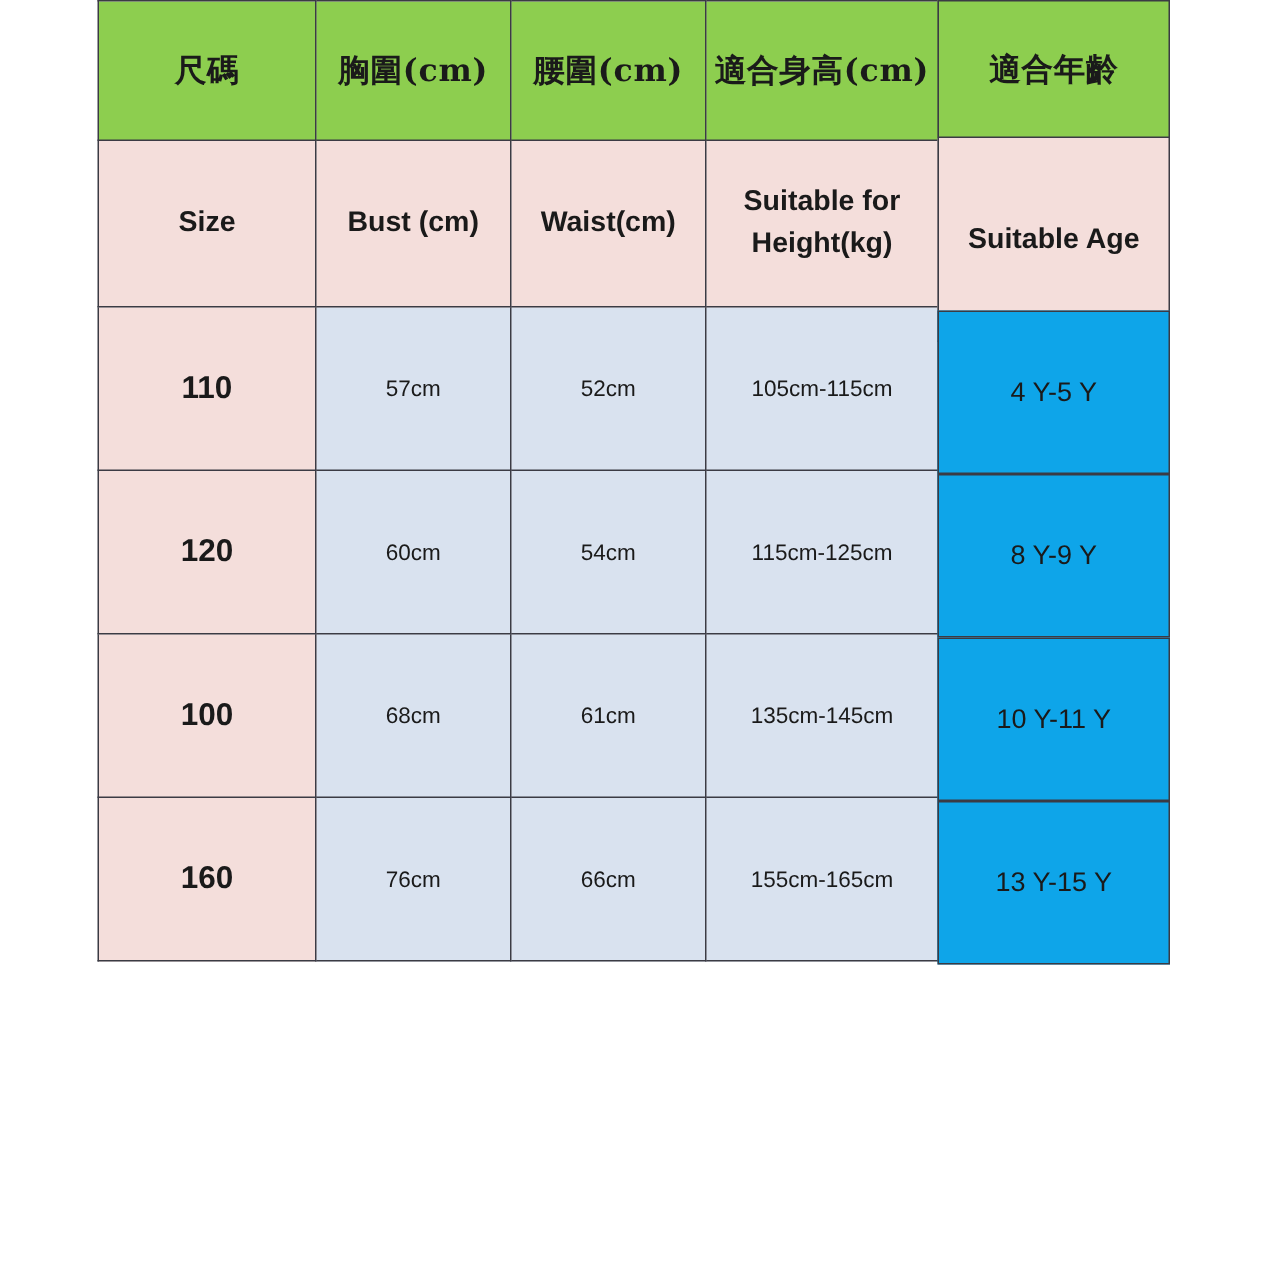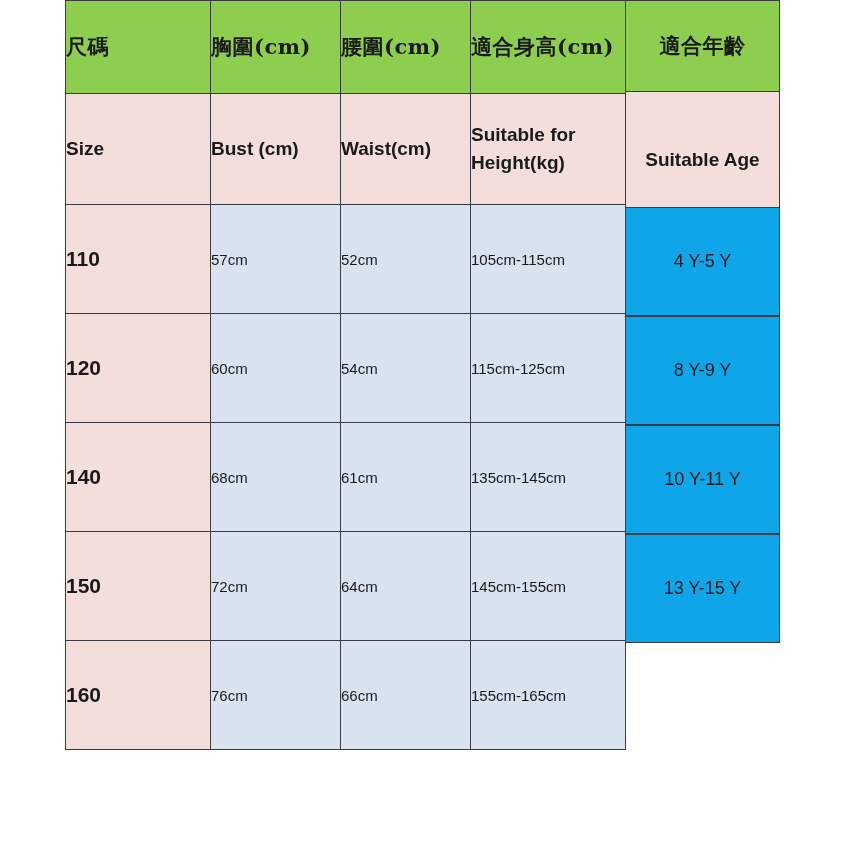--- a/index.html
+++ b/index.html
@@ -27,20 +27,21 @@
     position: absolute;
     left: 65px;
     top: 0px;
     width: 560px;
     border-collapse: collapse;
     table-layout: fixed;
   }
   .main-table td {
     border: 1.5px solid #3b3b44;
     padding: 0;
+    text-align: center;
     vertical-align: middle;
     color: #1a1a1a;
     margin-left: 14px;
   }
 
   .col-size   { width: 145px; }
   .col-bust   { width: 130px; }
   .col-waist  { width: 130px; }
   .col-height { width: 155px; }
 
@@ -155,30 +156,24 @@
         <td>52cm</td>
         <td>105cm-115cm</td>
       </tr>
       <tr class="row-data">
         <td class="cell-size">120</td>
         <td>60cm</td>
         <td>54cm</td>
         <td>115cm-125cm</td>
       </tr>
       <tr class="row-data">
-        <td class="cell-size">140</td>
+        <td class="cell-size">100</td>
         <td>68cm</td>
         <td>61cm</td>
         <td>135cm-145cm</td>
-      </tr>
-      <tr class="row-data">
-        <td class="cell-size">150</td>
-        <td>72cm</td>
-        <td>64cm</td>
-        <td>145cm-155cm</td>
       </tr>
       <tr class="row-data">
         <td class="cell-size">160</td>
         <td>76cm</td>
         <td>66cm</td>
         <td>155cm-165cm</td>
       </tr>
     </tbody>
   </table>
 

